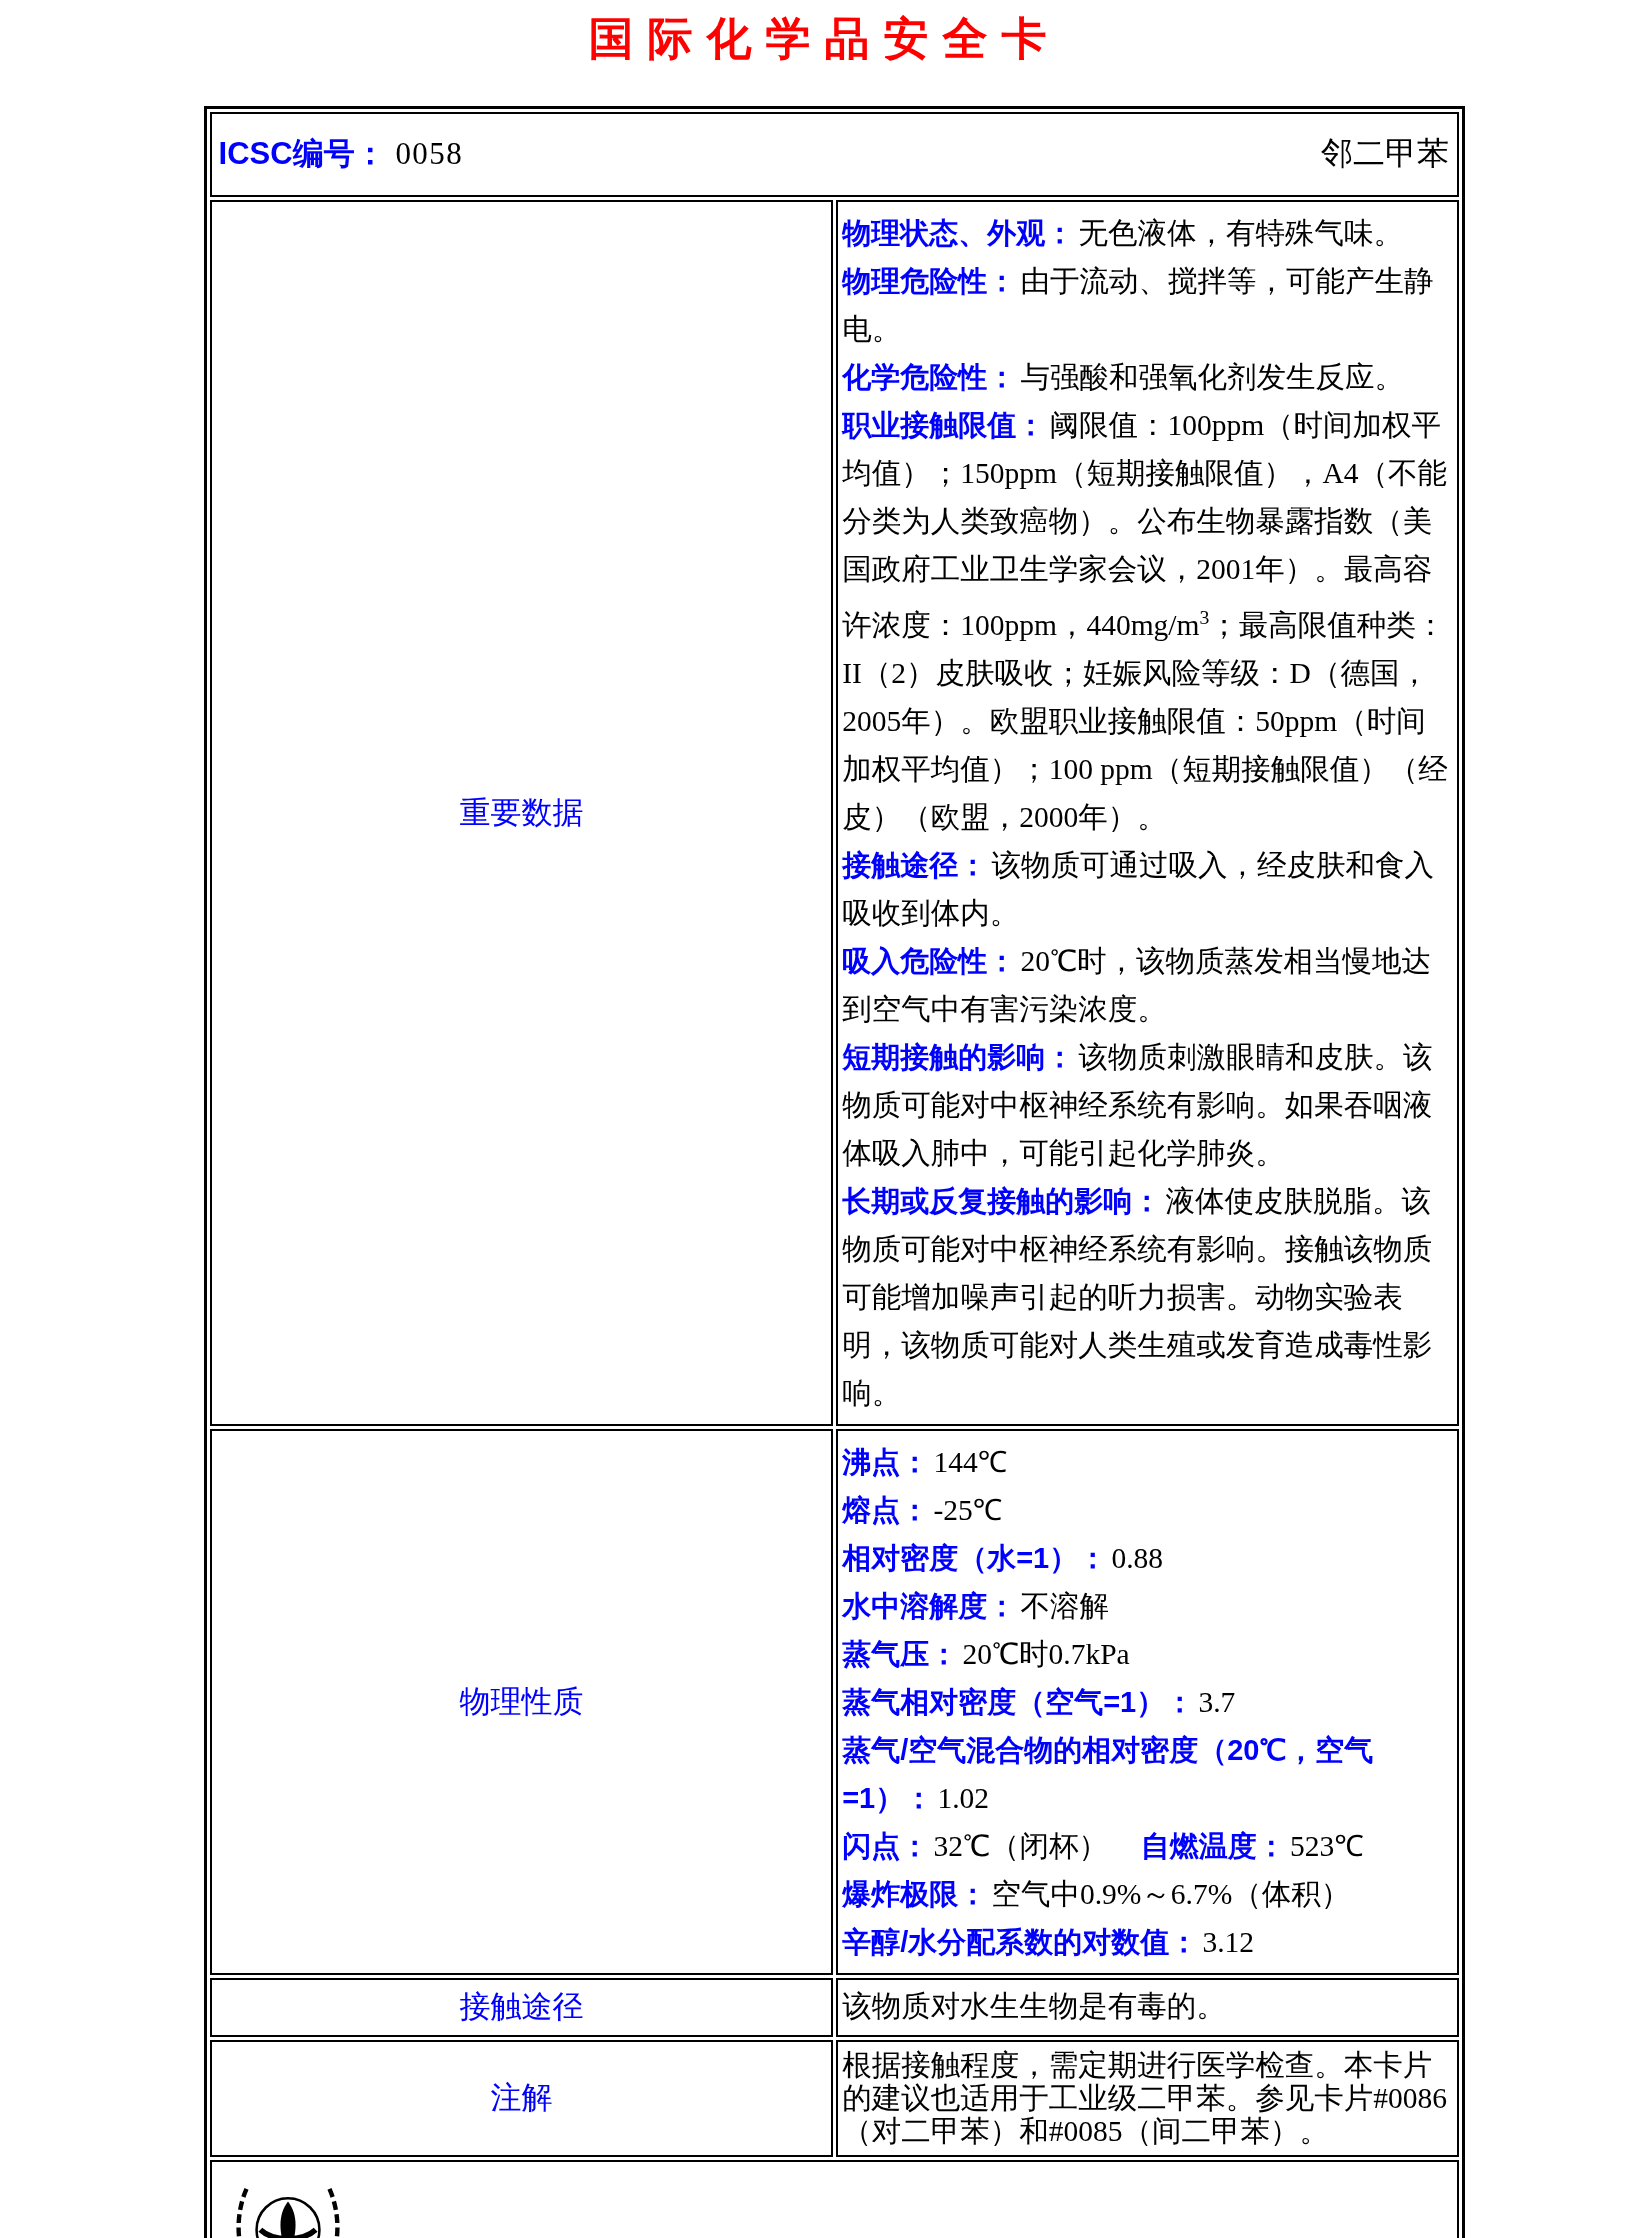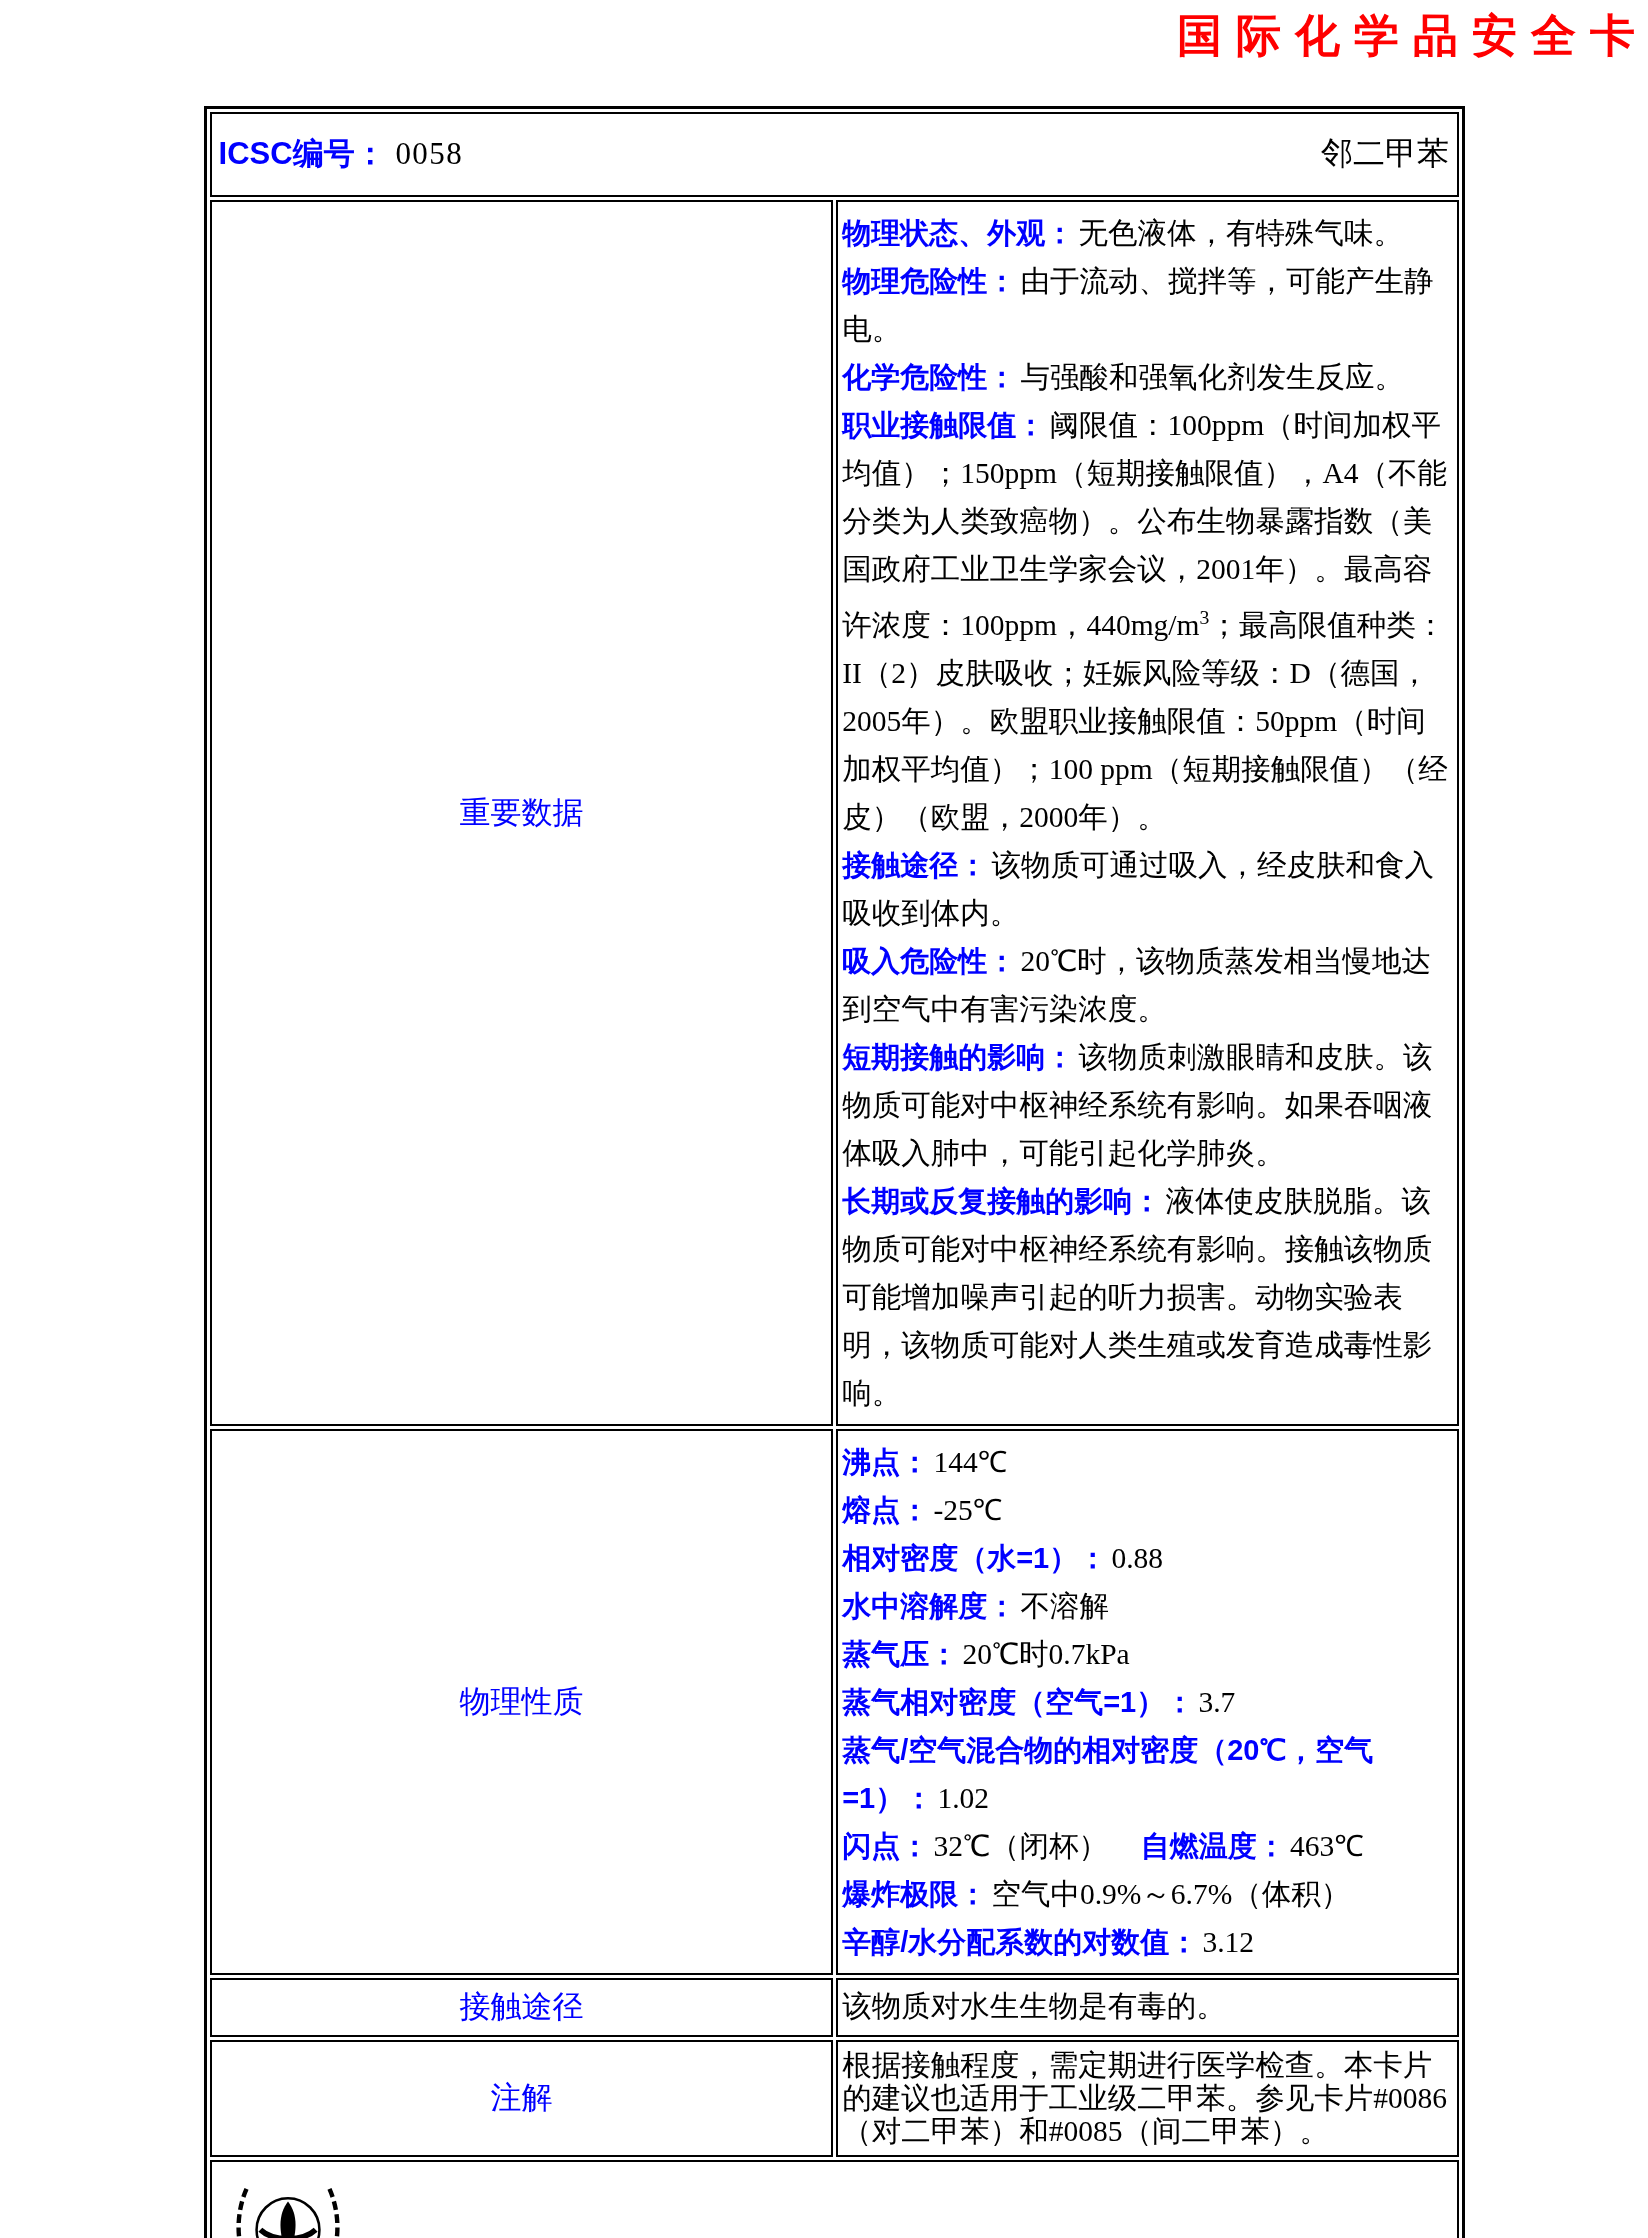--- a/index.html
+++ b/index.html
@@ -6,23 +6,23 @@
   body{width:1649px;height:2239px;position:relative;font-family:"Liberation Serif",serif;color:#000;}
   :root{
     --label-blue:#0000ff;
     --title-red:#ff0000;
     --ilo-blue:#1515e6;
     --eu-flag-blue:#2b2bce;
     --eu-star-yellow:#ffd200;
   }
   .doc-title{
     margin:15.4px 0 41px 0;
-    text-align:right;
+    text-align:center;
     color:var(--title-red);
-    font-family:Liberation Mono, monospace;
+    font-family:Liberation Serif, serif;
     font-weight:bold;
     font-size:45px;
     letter-spacing:14px;
     line-height:1.1;
   }
   table.card{
     border-collapse:separate;
     border-spacing:3.5px;
     border:3.5px solid #000;
     background:#fff;
@@ -98,21 +98,21 @@
     <tr>
       <td class="cell label-cell">物理性质</td>
       <td class="cell content-cell phys">
         <p class="line"><span class="lbl">沸点：</span><span>144℃</span></p>
         <p class="line"><span class="lbl">熔点：</span><span>-25℃</span></p>
         <p class="line"><span class="lbl">相对密度（水=1）：</span><span>0.88</span></p>
         <p class="line"><span class="lbl">水中溶解度：</span><span>不溶解</span></p>
         <p class="line"><span class="lbl">蒸气压：</span><span>20℃时0.7kPa</span></p>
         <p class="line"><span class="lbl">蒸气相对密度（空气=1）：</span><span>3.7</span></p>
         <p class="line"><span class="lbl">蒸气/空气混合物的相对密度（20℃，空气=1）：</span><span>1.02</span></p>
-        <p class="line"><span class="half"><span class="lbl">闪点：</span><span>32℃（闭杯）</span></span><span class="half"><span class="lbl">自燃温度：</span><span>463℃</span></span></p>
+        <p class="line"><span class="half"><span class="lbl">闪点：</span><span>32℃（闭杯）</span></span><span class="half"><span class="lbl">自燃温度：</span><span>523℃</span></span></p>
         <p class="line"><span class="lbl">爆炸极限：</span><span>空气中0.9%～6.7%（体积）</span></p>
         <p class="line"><span class="lbl">辛醇/水分配系数的对数值：</span><span>3.12</span></p>
       </td>
     </tr>
 
     <tr>
       <td class="cell label-cell">接触途径</td>
       <td class="cell content-cell env-cell">该物质对水生生物是有毒的。</td>
     </tr>
 

